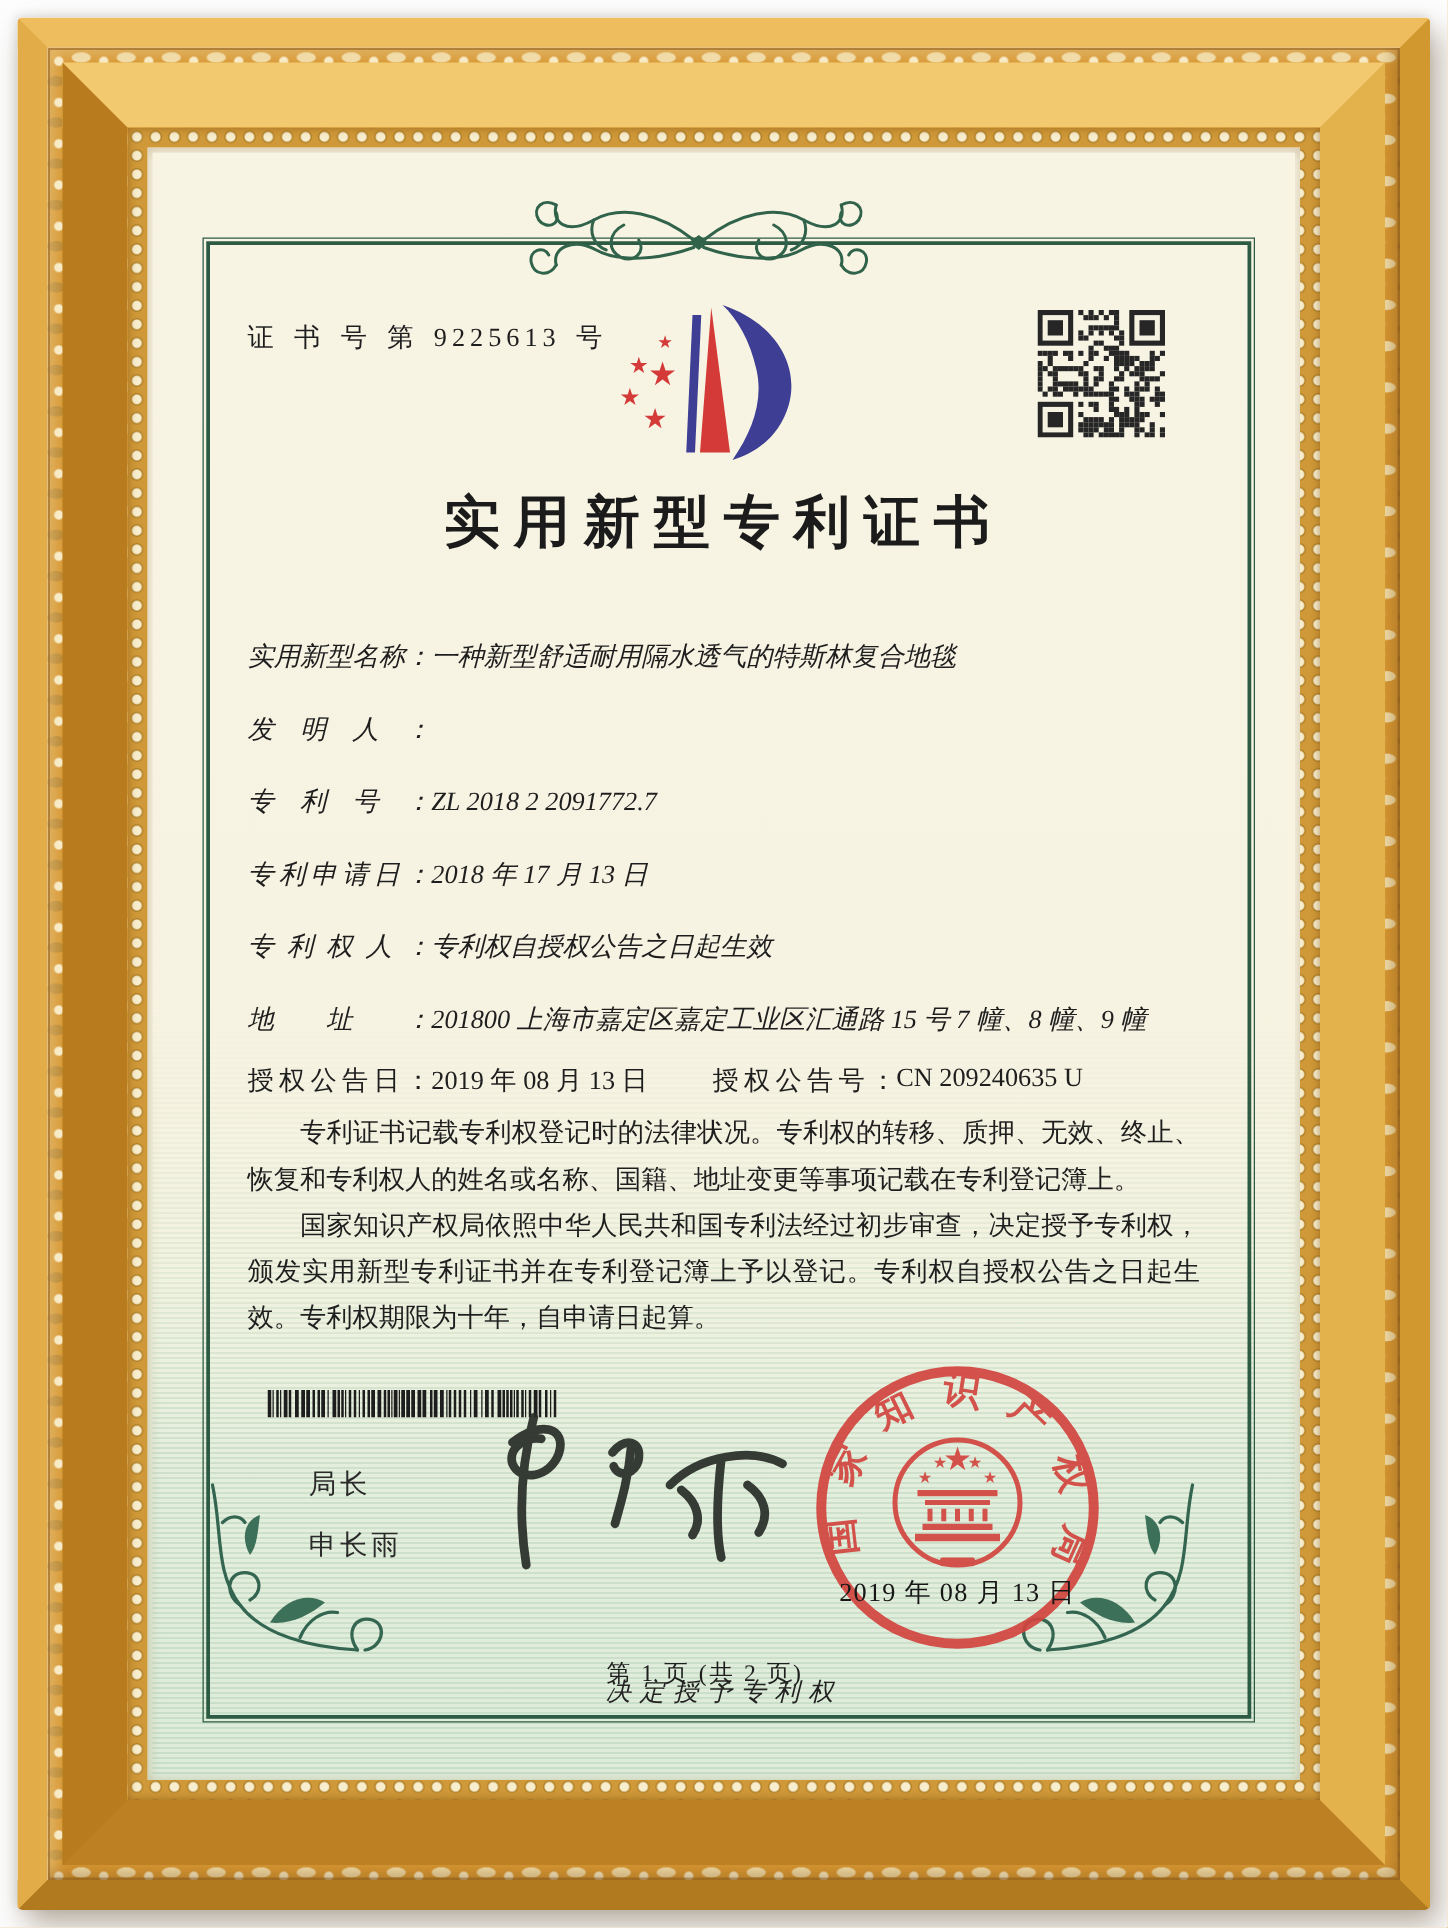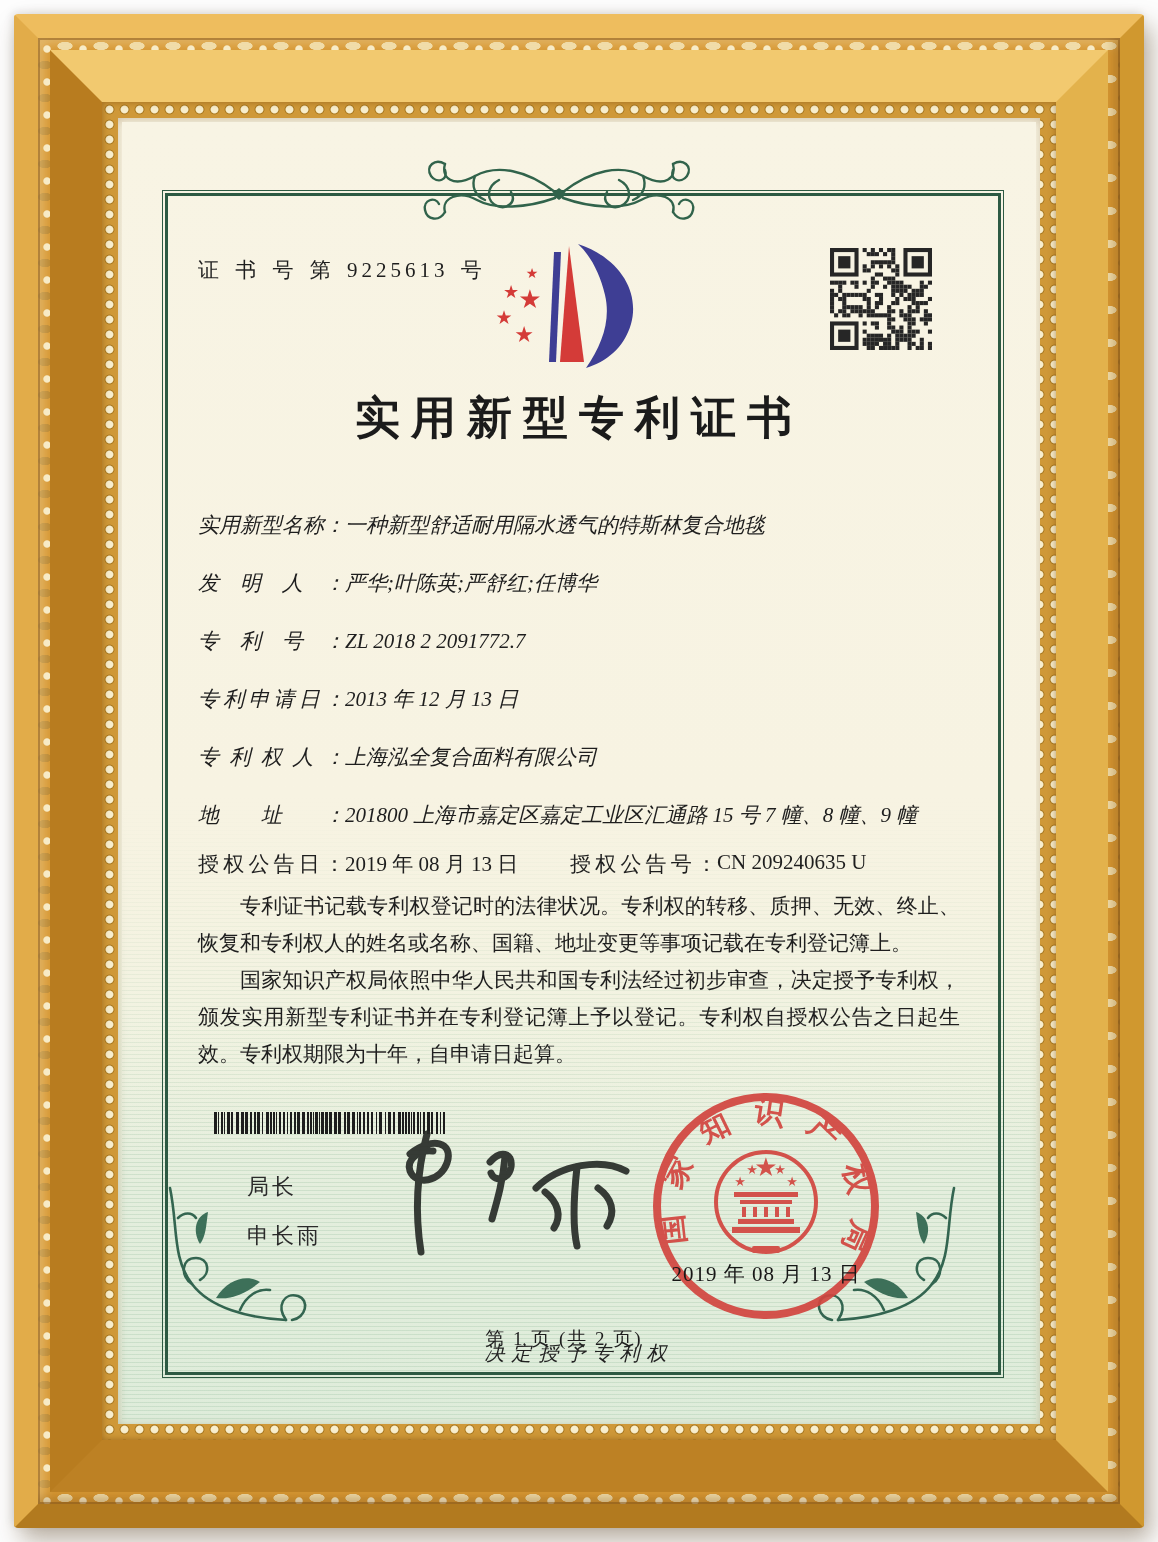--- a/index.html
+++ b/index.html
@@ -382,33 +382,32 @@
 
           <div class="title">实用新型专利证书</div>
 
           <div class="fields">
             <div class="frow">
               <span class="flabel">实用新型名称：</span>
               <span class="fvalue">一种新型舒适耐用隔水透气的特斯林复合地毯</span>
             </div>
             <div class="frow">
               <span class="flabel">发明人：</span>
-              <span class="fvalue">严华;叶陈英;严舒红;任博华</span>
             </div>
             <div class="frow">
               <span class="flabel">专利号：</span>
               <span class="fvalue">ZL 2018 2 2091772.7</span>
             </div>
             <div class="frow">
               <span class="flabel">专利申请日：</span>
-              <span class="fvalue">2013 年 12 月 13 日</span>
+              <span class="fvalue">2018 年 17 月 13 日</span>
             </div>
             <div class="frow">
               <span class="flabel">专利权人：</span>
-              <span class="fvalue">上海泓全复合面料有限公司</span>
+              <span class="fvalue">专利权自授权公告之日起生效</span>
             </div>
             <div class="frow frow-addr">
               <span class="flabel">地址：</span>
               <span class="fvalue">201800 上海市嘉定区嘉定工业区汇通路 15 号 7 幢、8 幢、9 幢</span>
             </div>
             <div class="grow">
               <span class="gcol1">
                 <span class="glabel">授权公告日：</span>
                 <span>2019 年 08 月 13 日</span>
               </span>

